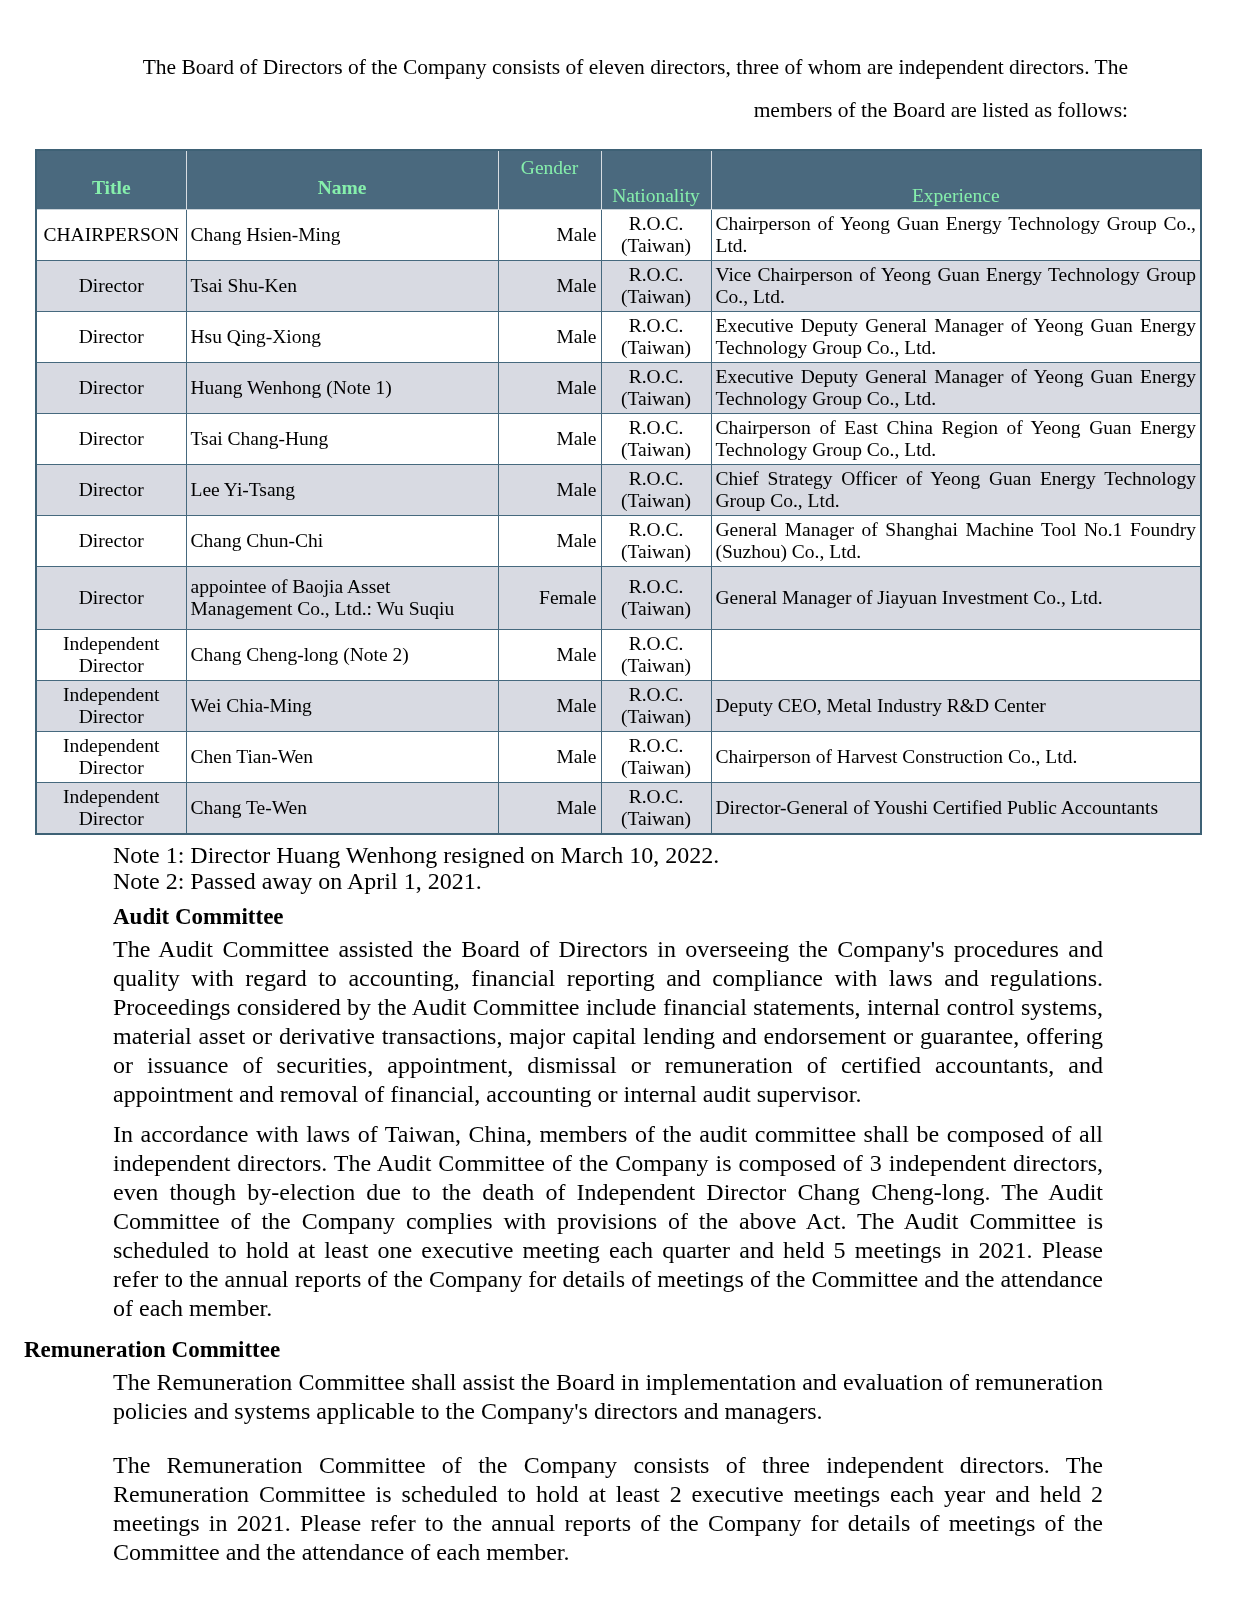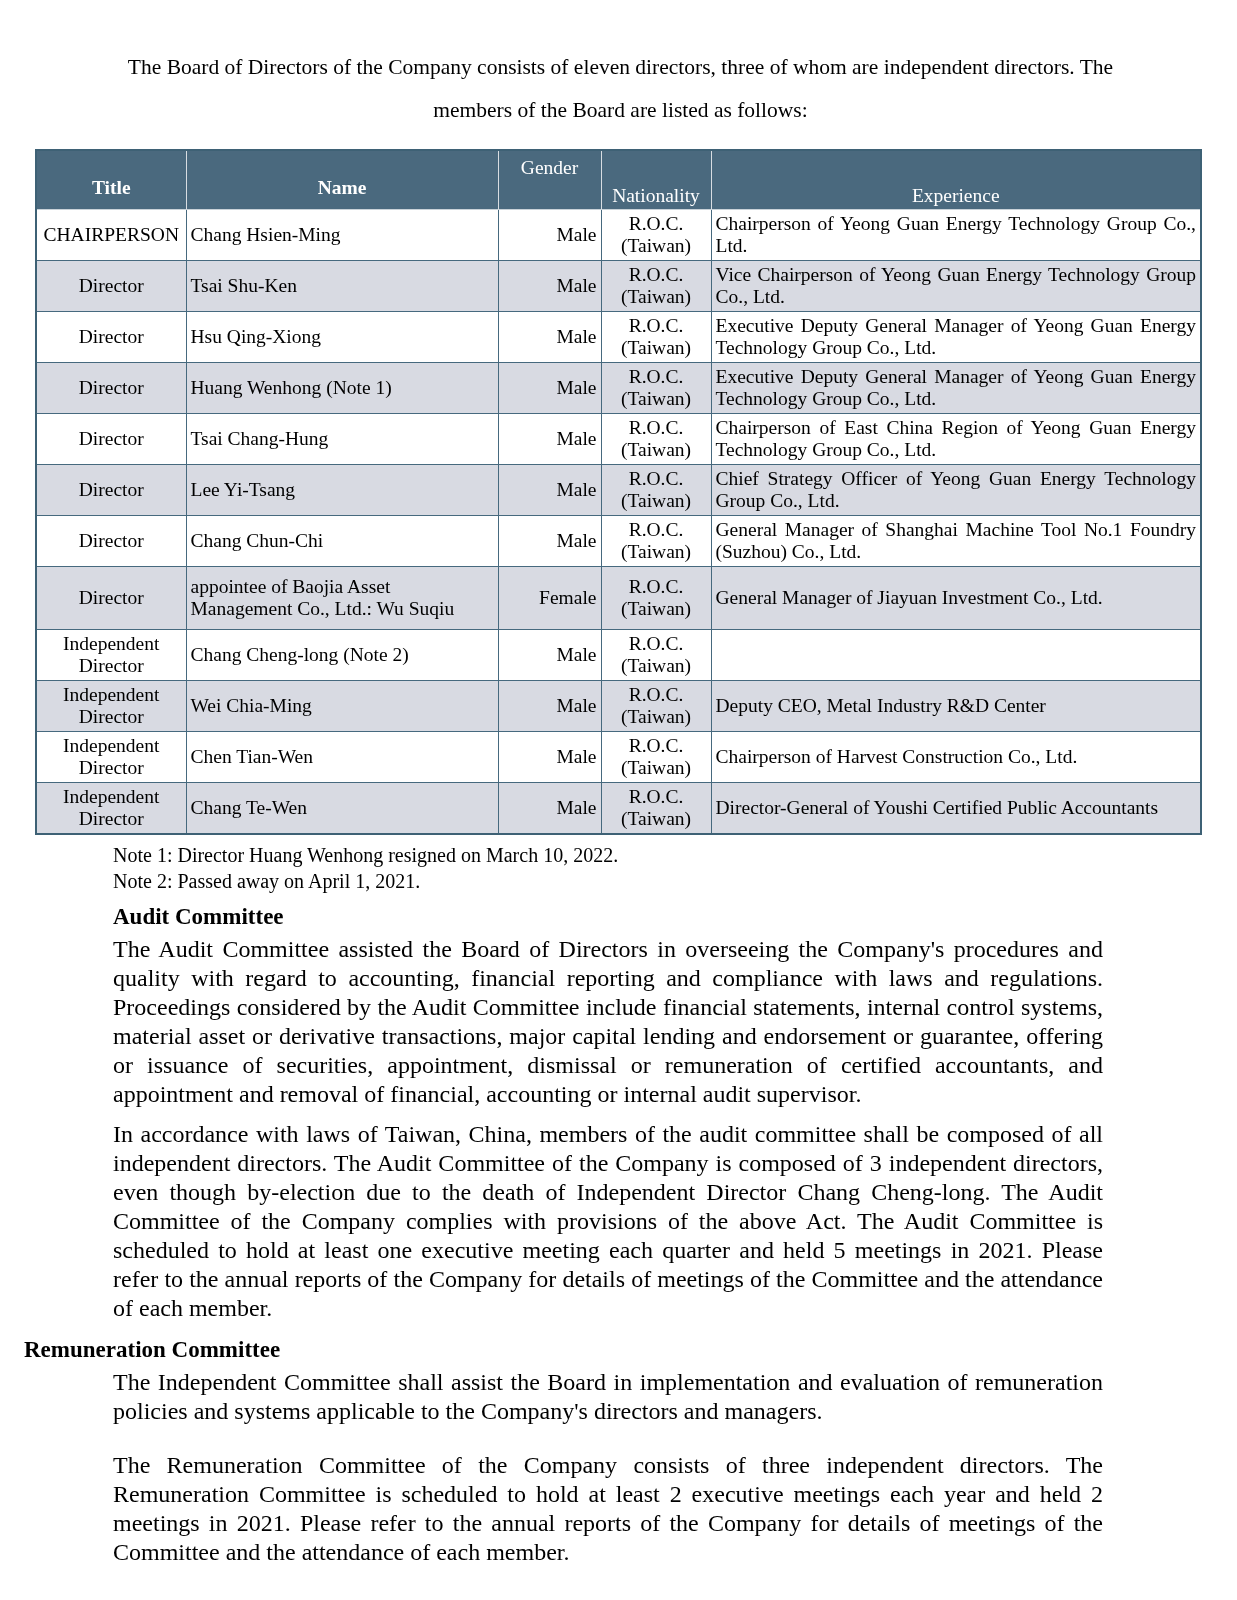--- a/index.html
+++ b/index.html
@@ -11,34 +11,34 @@
     color: #000;
     font-family: "Liberation Serif", "DejaVu Serif", serif;
     overflow: hidden;
   }
   .intro {
     margin: 0;
     padding: 46px 0 0 113px;
     width: 1015px;
     font-size: 21.5px;
     line-height: 43px;
-    text-align: center;
+    text-align: right;
   }
   table.directors {
     margin: 17px 0 0 35px;
     width: 1165px;
     border-collapse: collapse;
     table-layout: fixed;
     border: 2px solid #3e6175;
     font-size: 19.5px;
     line-height: 22px;
   }
   table.directors th {
     background: #4a697e;
-    color: #ffffff;
+    color: #86efac;
     font-weight: normal;
     height: 46px;
     padding: 2px 4px;
     vertical-align: bottom;
     text-align: center;
     border-left: 1px solid #d8dde2;
     border-bottom: 1px solid #c9d2d8;
   }
   table.directors th:first-child { border-left: none; }
   table.directors th.b { font-weight: bold; padding-bottom: 10px; }
@@ -49,21 +49,21 @@
     vertical-align: middle;
     height: 48px;
   }
   table.directors tr.tall td { height: 60px; }
   tbody tr:nth-child(even) td { background: #d8dae2; }
   td.c-title { text-align: center; padding-left: 3px; }
   td.c-name { text-align: left; }
   td.c-gender { text-align: right; }
   td.c-nat { text-align: center; }
   td.c-exp { text-align: justify; }
-  .notes { margin: 7px 0 0 113px; font-size: 20px; line-height: 26px; }
+  .notes { margin: 7px 0 0 113px; font-size: 24px; line-height: 26px; }
   .notes div { margin: 0; }
   h2.sec {
     margin: 9px 0 5px 113px;
     font-size: 23px;
     line-height: 27px;
     font-weight: bold;
   }
   h2.sec.rem { margin-top: 13px; margin-left: 24px; }
   .para {
     margin: 0 0 11px 113px;
@@ -189,16 +189,16 @@
   <div class="notes">
     <div>Note 1: Director Huang Wenhong resigned on March 10, 2022.</div>
     <div>Note 2: Passed away on April 1, 2021.</div>
   </div>
 
   <h2 class="sec">Audit Committee</h2>
   <p class="para">The Audit Committee assisted the Board of Directors in overseeing the Company's procedures and quality with regard to accounting, financial reporting and compliance with laws and regulations. Proceedings considered by the Audit Committee include financial statements, internal control systems, material asset or derivative transactions, major capital lending and endorsement or guarantee, offering or issuance of securities, appointment, dismissal or remuneration of certified accountants, and appointment and removal of financial, accounting or internal audit supervisor.</p>
   <p class="para">In accordance with laws of Taiwan, China, members of the audit committee shall be composed of all independent directors. The Audit Committee of the Company is composed of 3 independent directors, even though by-election due to the death of Independent Director Chang Cheng-long. The Audit Committee of the Company complies with provisions of the above Act. The Audit Committee is scheduled to hold at least one executive meeting each quarter and held 5 meetings in 2021. Please refer to the annual reports of the Company for details of meetings of the Committee and the attendance of each member.</p>
 
   <h2 class="sec rem">Remuneration Committee</h2>
-  <p class="para">The Independent Committee shall assist the Board in implementation and evaluation of remuneration policies and systems applicable to the Company's directors and managers.</p>
+  <p class="para">The Remuneration Committee shall assist the Board in implementation and evaluation of remuneration policies and systems applicable to the Company's directors and managers.</p>
   <p class="para gap">The Remuneration Committee of the Company consists of three independent directors. The Remuneration Committee is scheduled to hold at least 2 executive meetings each year and held 2 meetings in 2021. Please refer to the annual reports of the Company for details of meetings of the Committee and the attendance of each member.</p>
 
 </div>
 
 </body></html>

